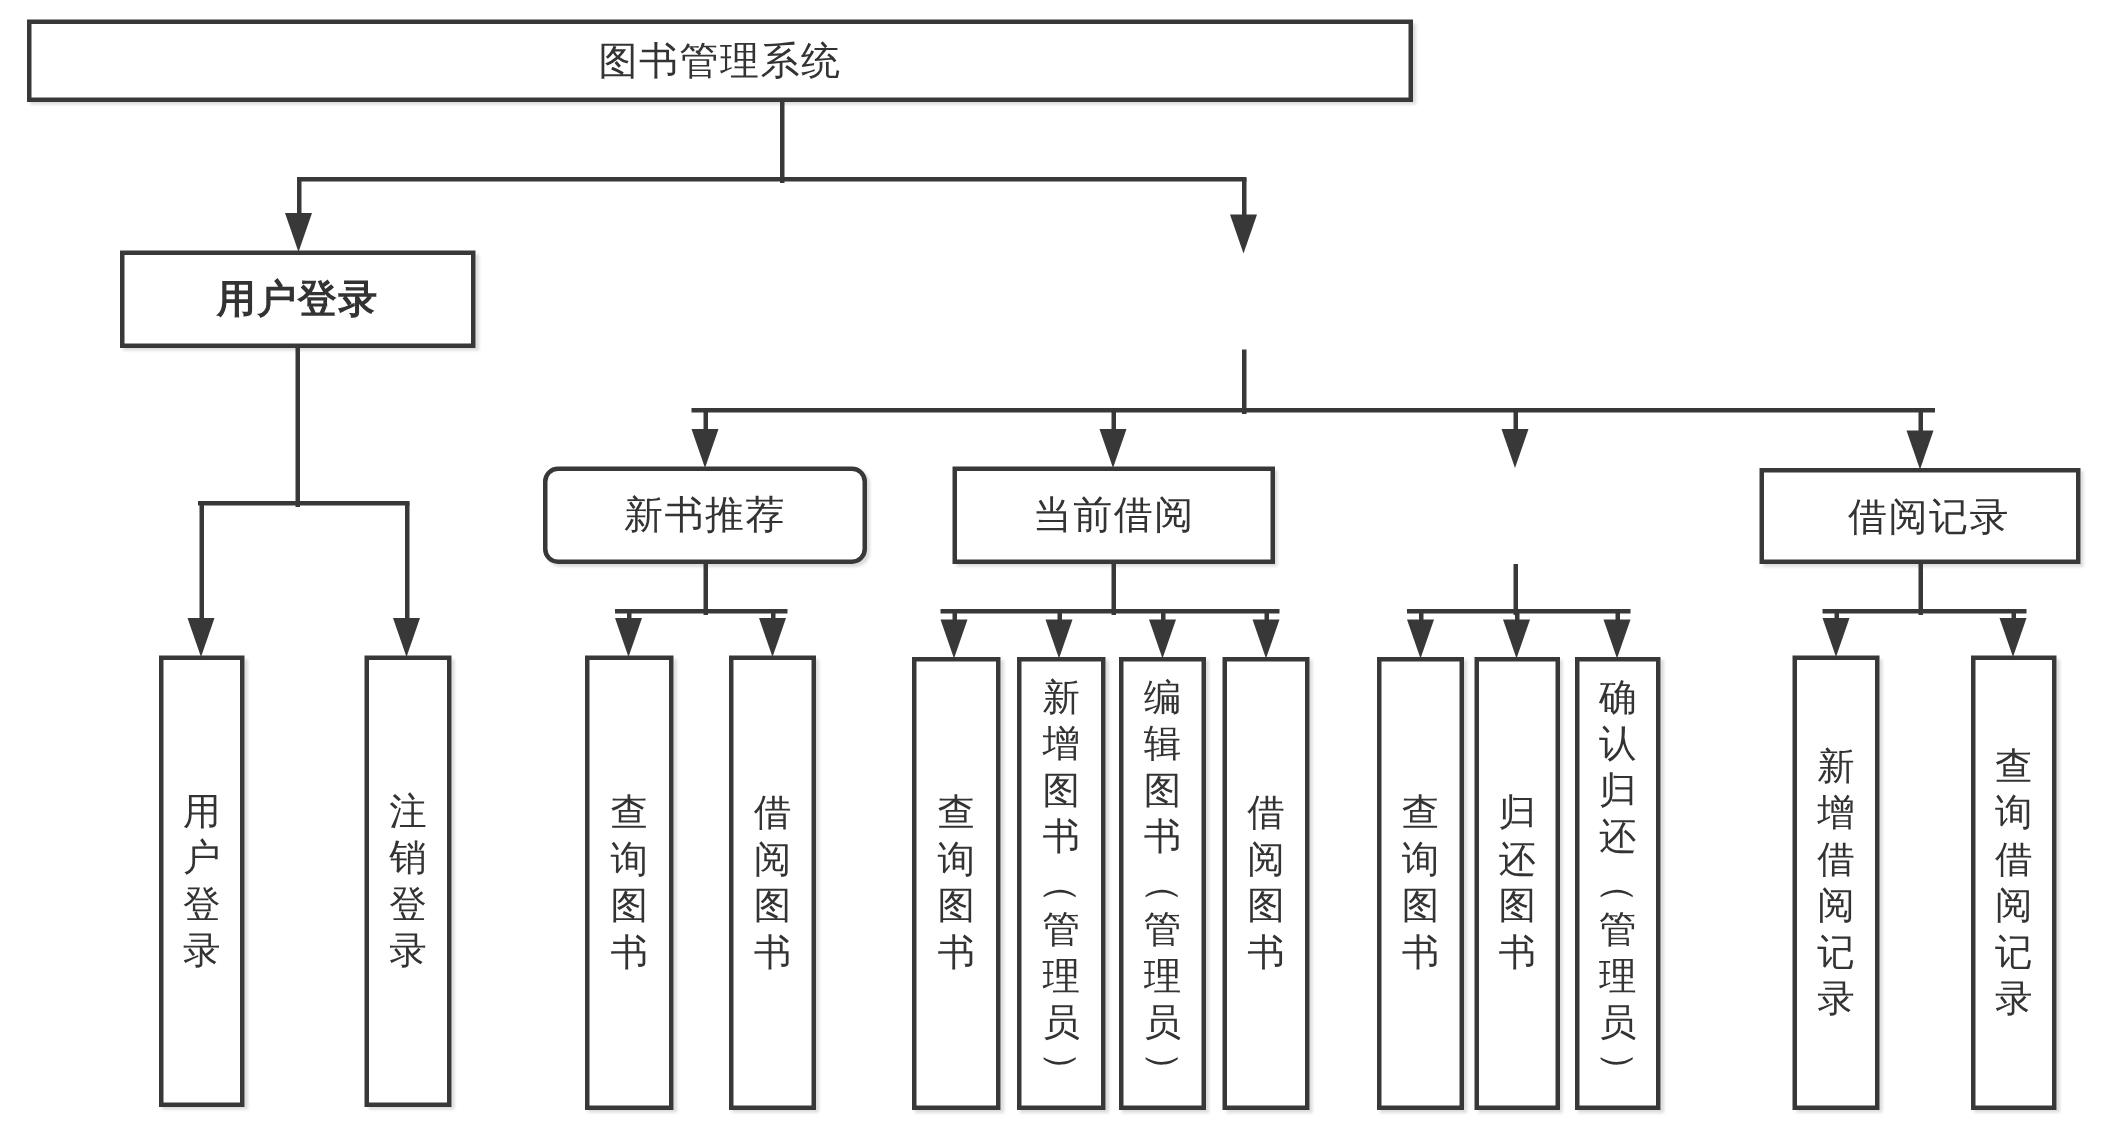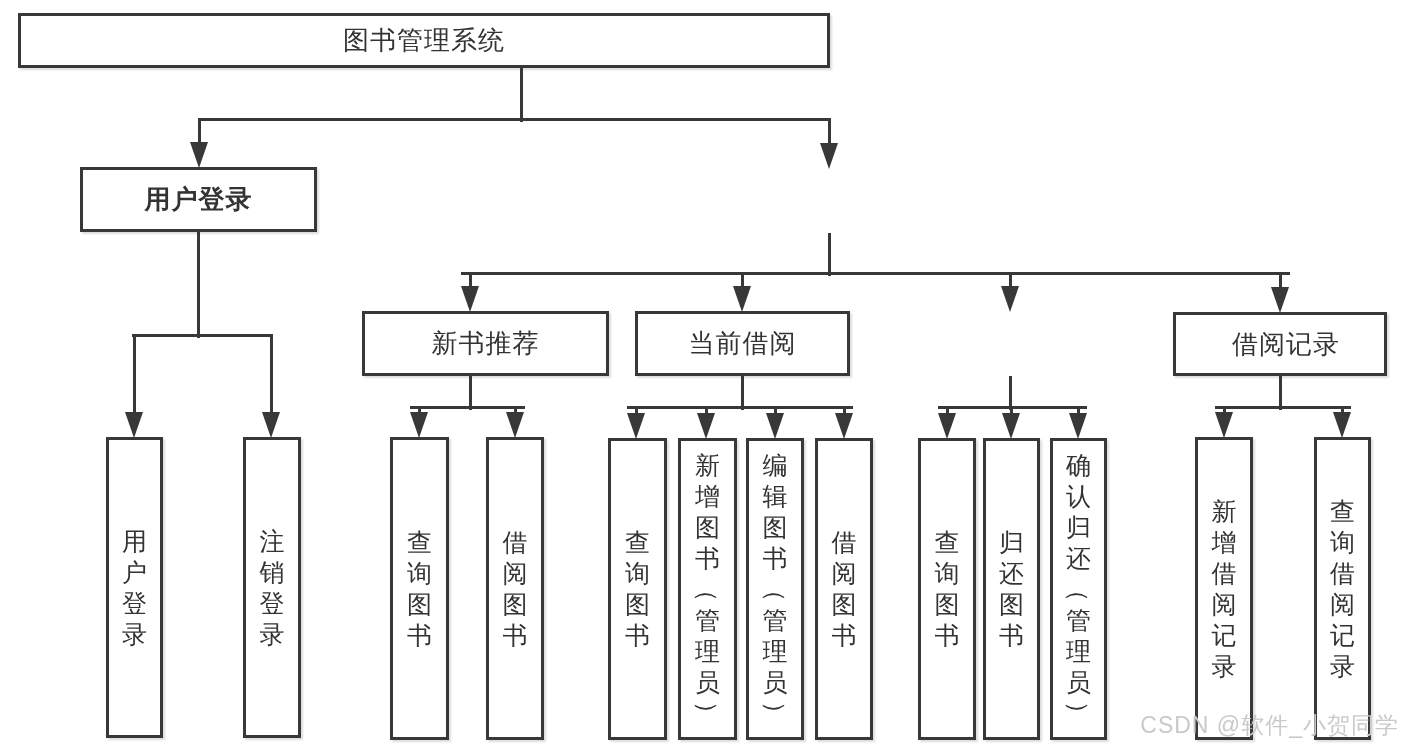--- a/index.html
+++ b/index.html
@@ -46,29 +46,29 @@
     letter-spacing:1px;
     white-space:nowrap;
     z-index:5;
   }
 </style>
 </head>
 <body>
 
 <div id="stage">
 
-  <div class="box hbox" style="left:18px;top:13px;width:812px;height:55px;">
+  <div class="box hbox" style="left:18px;top:13px;width:924px;height:55px;">
     <span>图书管理系统</span>
   </div>
 
   <div class="box hbox" style="left:80px;top:167px;width:237px;height:65px;font-weight:bold;">
     <span>用户登录</span>
   </div>
 
-  <div class="box hbox" style="left:362px;top:311px;width:247px;height:65px;">
+  <div class="box hbox" style="left:362px;top:311px;width:216px;height:65px;border-radius:10px;">
     <span>新书推荐</span>
   </div>
   <div class="box hbox" style="left:635px;top:311px;width:215px;height:65px;">
     <span>当前借阅</span>
   </div>
   <div class="box hbox" style="left:1173px;top:312px;width:214px;height:64px;padding-left:12px;">
     <span>借阅记录</span>
   </div>
 
   <div class="box vbox" style="left:106px;top:437px;width:57px;height:301px;">
@@ -192,21 +192,20 @@
     <div class="vlabel">
         <span>查</span>
         <span>询</span>
         <span>借</span>
         <span>阅</span>
         <span>记</span>
         <span>录</span>
       </div>
   </div>
 
-  <div id="watermark">CSDN @软件_小贺同学</div>
 <div class="line" style="left: 520px; top: 68px; width: 3px; height: 54px; background: rgb(56, 56, 56);"></div>
     <div class="line" style="left: 197px; top: 232px; width: 3px; height: 106px; background: rgb(56, 56, 56);"></div>
     <div class="line" style="left: 828px; top: 233px; width: 3px; height: 43px; background: rgb(56, 56, 56);"></div>
     <div class="line" style="left: 469px; top: 376px; width: 3px; height: 34px; background: rgb(56, 56, 56);"></div>
     <div class="line" style="left: 741px; top: 376px; width: 3px; height: 34px; background: rgb(56, 56, 56);"></div>
     <div class="line" style="left: 1009px; top: 376px; width: 3px; height: 34px; background: rgb(56, 56, 56);"></div>
     <div class="line" style="left: 1279px; top: 376px; width: 3px; height: 34px; background: rgb(56, 56, 56);"></div>
     <div class="line" style="left: 198px; top: 119px; width: 3px; height: 31px; background: rgb(56, 56, 56);"></div>
     <div class="line" style="left: 828px; top: 119px; width: 3px; height: 31px; background: rgb(56, 56, 56);"></div>
     <div class="line" style="left: 469px; top: 273px; width: 3px; height: 22px; background: rgb(56, 56, 56);"></div>

